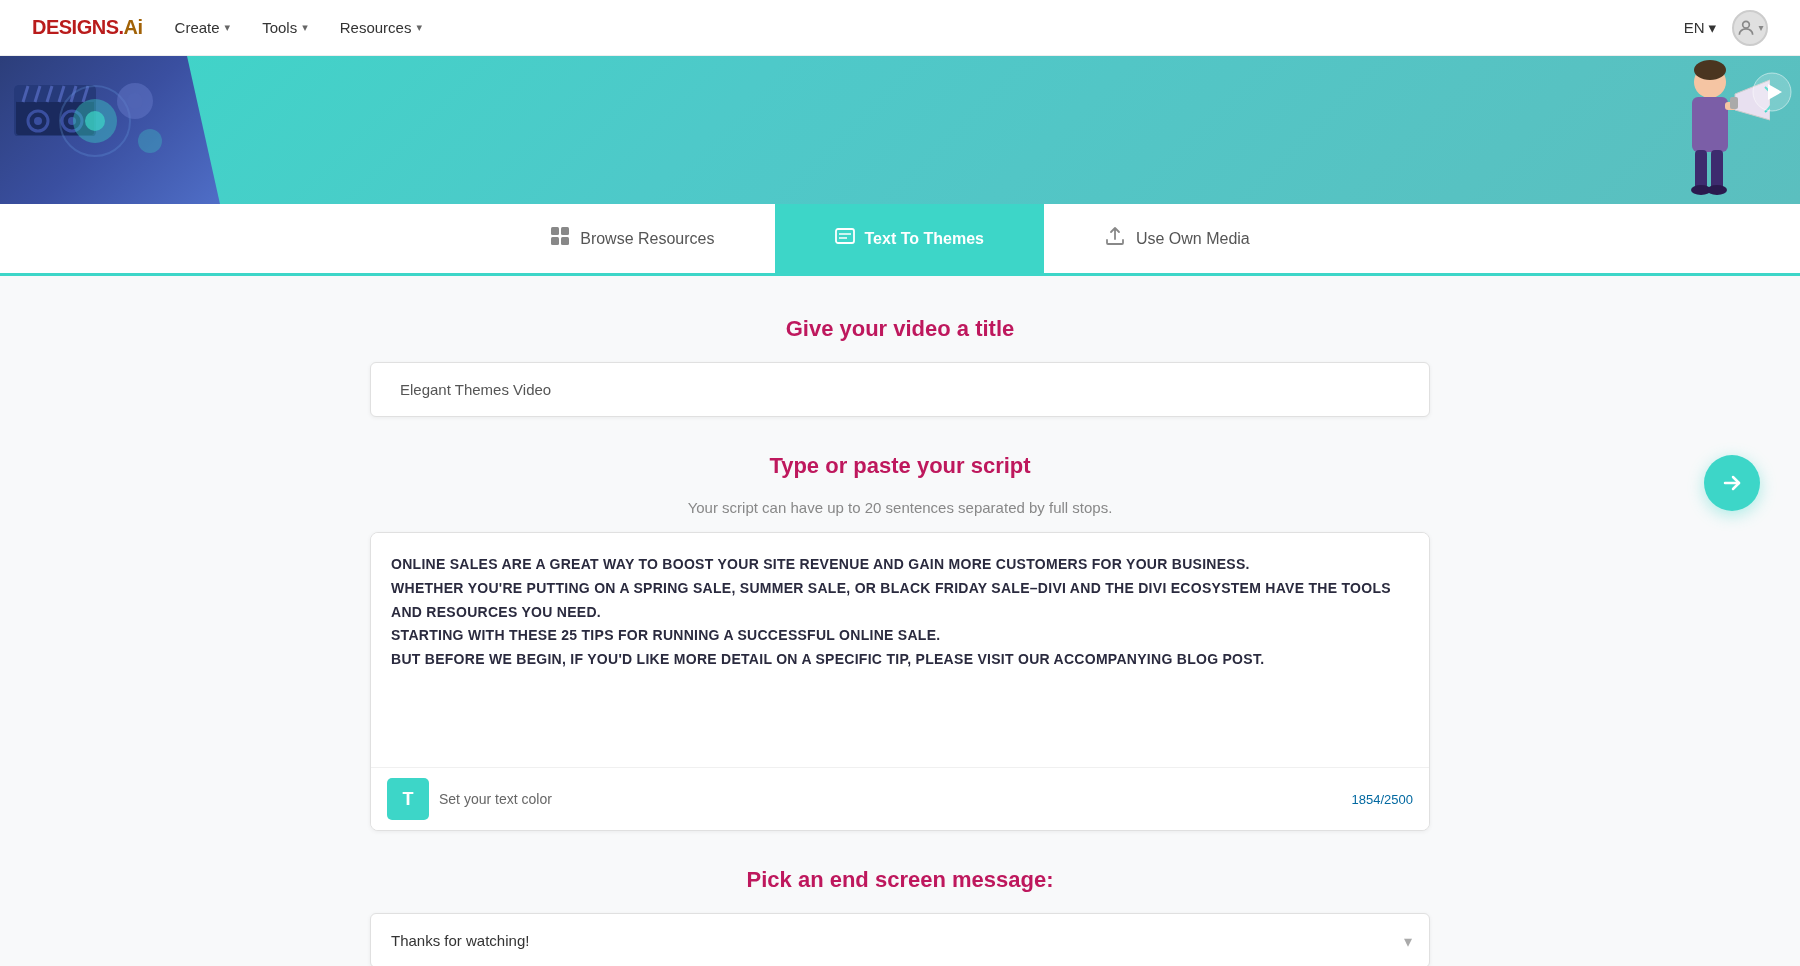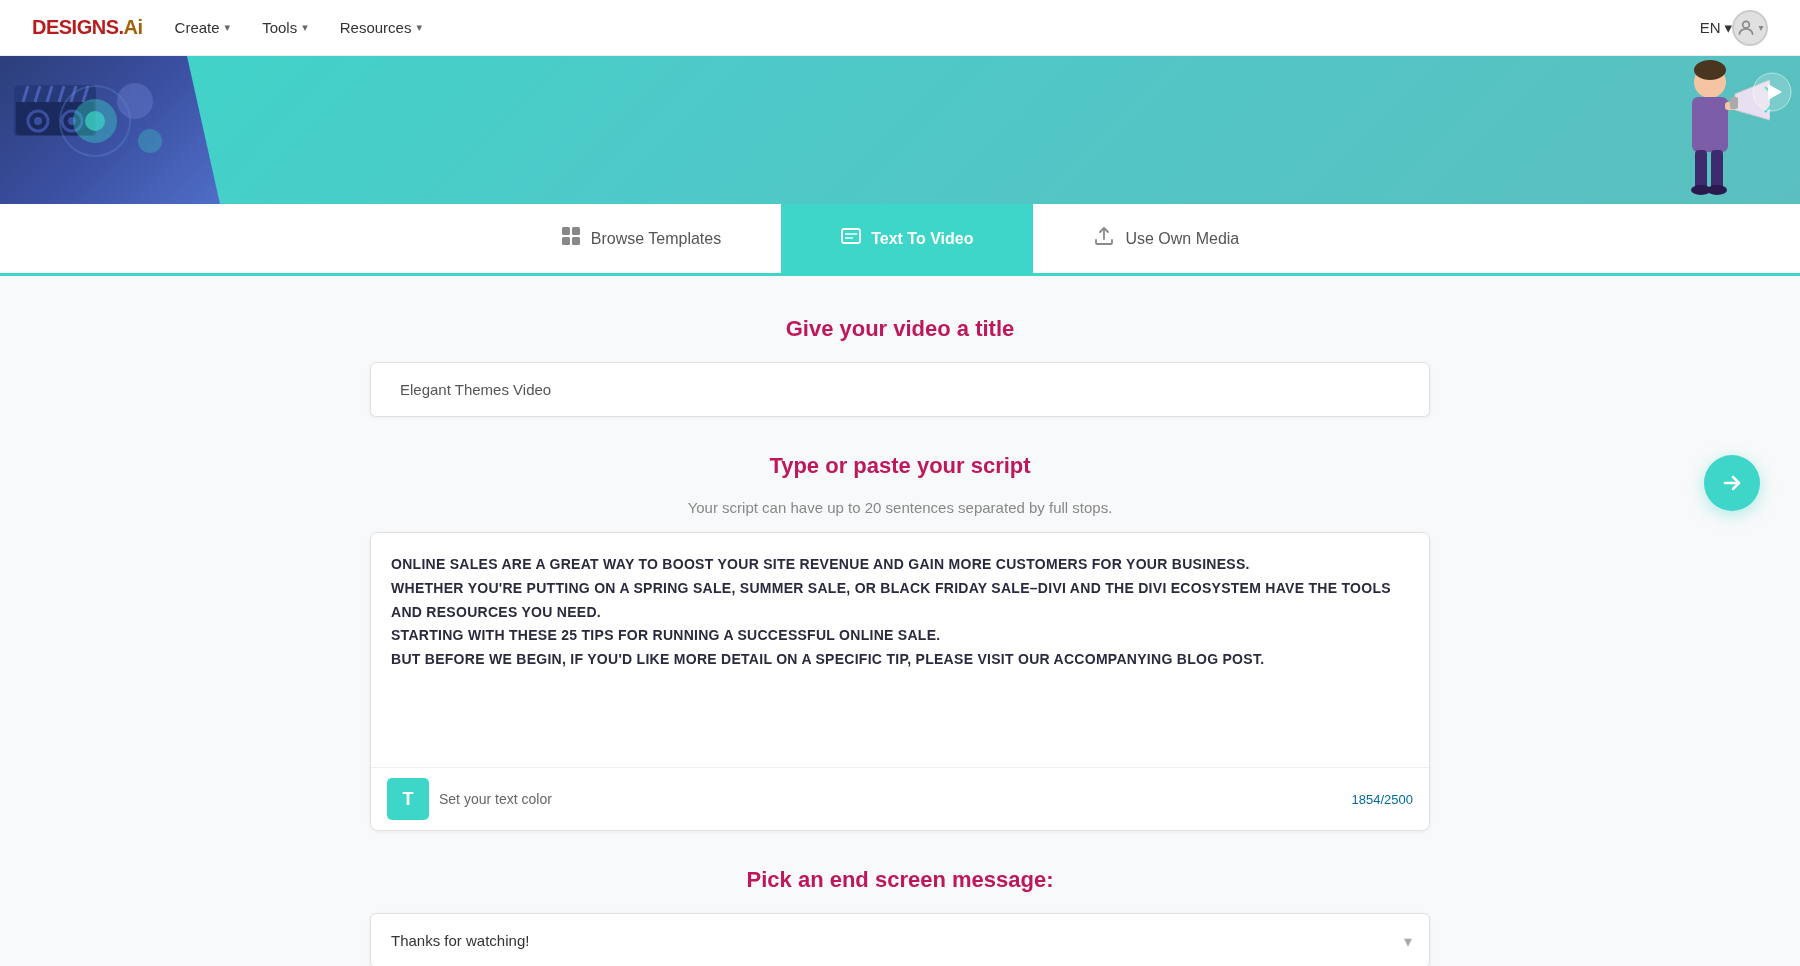--- a/index.html
+++ b/index.html
@@ -13,21 +13,21 @@
     }
     .navbar-left { display: flex; align-items: center; gap: 32px; }
     .logo { font-weight: 900; font-size: 20px; color: #1a1a2e; letter-spacing: -0.5px; }
     .logo span { color: #b91c1c; }
     .nav-item {
       display: flex; align-items: center; gap: 5px;
       font-size: 15px; color: #333; cursor: pointer; font-weight: 500;
       padding: 4px 0;
     }
     .nav-item .chevron { font-size: 11px; color: #666; }
-    .navbar-right { display: flex; align-items: center; }
+    .navbar-right { display: flex; align-items: center; gap: 16px; }
     .lang-selector { display: flex; align-items: center; gap: 4px; font-size: 15px; font-weight: 500; cursor: pointer; }
     .avatar-circle {
       width: 36px; height: 36px; border-radius: 50%; border: 2px solid #ccc;
       background: #e0e0e0; display: flex; align-items: center; justify-content: center;
       cursor: pointer; font-size: 18px; color: #777;
     }
 
     
     .hero-banner {
       background: linear-gradient(135deg, #3dd6c8 0%, #4ec9c9 40%, #5bbfbf 100%);
@@ -263,31 +263,31 @@
 <div class="tabs-container">
   <button class="tab-btn">
     <span class="tab-icon">
       <svg width="20" height="20" viewBox="0 0 20 20" fill="none">
         <rect x="1" y="1" width="8" height="8" rx="1.5" fill="#888"></rect>
         <rect x="11" y="1" width="8" height="8" rx="1.5" fill="#888"></rect>
         <rect x="1" y="11" width="8" height="8" rx="1.5" fill="#888"></rect>
         <rect x="11" y="11" width="8" height="8" rx="1.5" fill="#888"></rect>
       </svg>
     </span>
-    <span>Browse Templates</span>
+    <span>Browse Resources</span>
   </button>
   <button class="tab-btn active">
     <span class="tab-icon">
       <svg width="20" height="20" viewBox="0 0 20 20" fill="none">
         <rect x="1" y="3" width="18" height="14" rx="2" stroke="white" stroke-width="1.8" fill="none"></rect>
         <line x1="4" y1="8" x2="16" y2="8" stroke="white" stroke-width="1.5"></line>
         <line x1="4" y1="12" x2="12" y2="12" stroke="white" stroke-width="1.5"></line>
       </svg>
     </span>
-    <span>Text To Video</span>
+    <span>Text To Themes</span>
   </button>
   <button class="tab-btn">
     <span class="tab-icon">
       <svg width="22" height="20" viewBox="0 0 22 20" fill="none">
         <path d="M11 2 L11 13 M7 6 L11 2 L15 6" stroke="#888" stroke-width="1.8" stroke-linecap="round" stroke-linejoin="round"></path>
         <path d="M3 14 L3 17 Q3 18 4 18 L18 18 Q19 18 19 17 L19 14" stroke="#888" stroke-width="1.8" stroke-linecap="round"></path>
       </svg>
     </span>
     <span>Use Own Media</span>
   </button>

